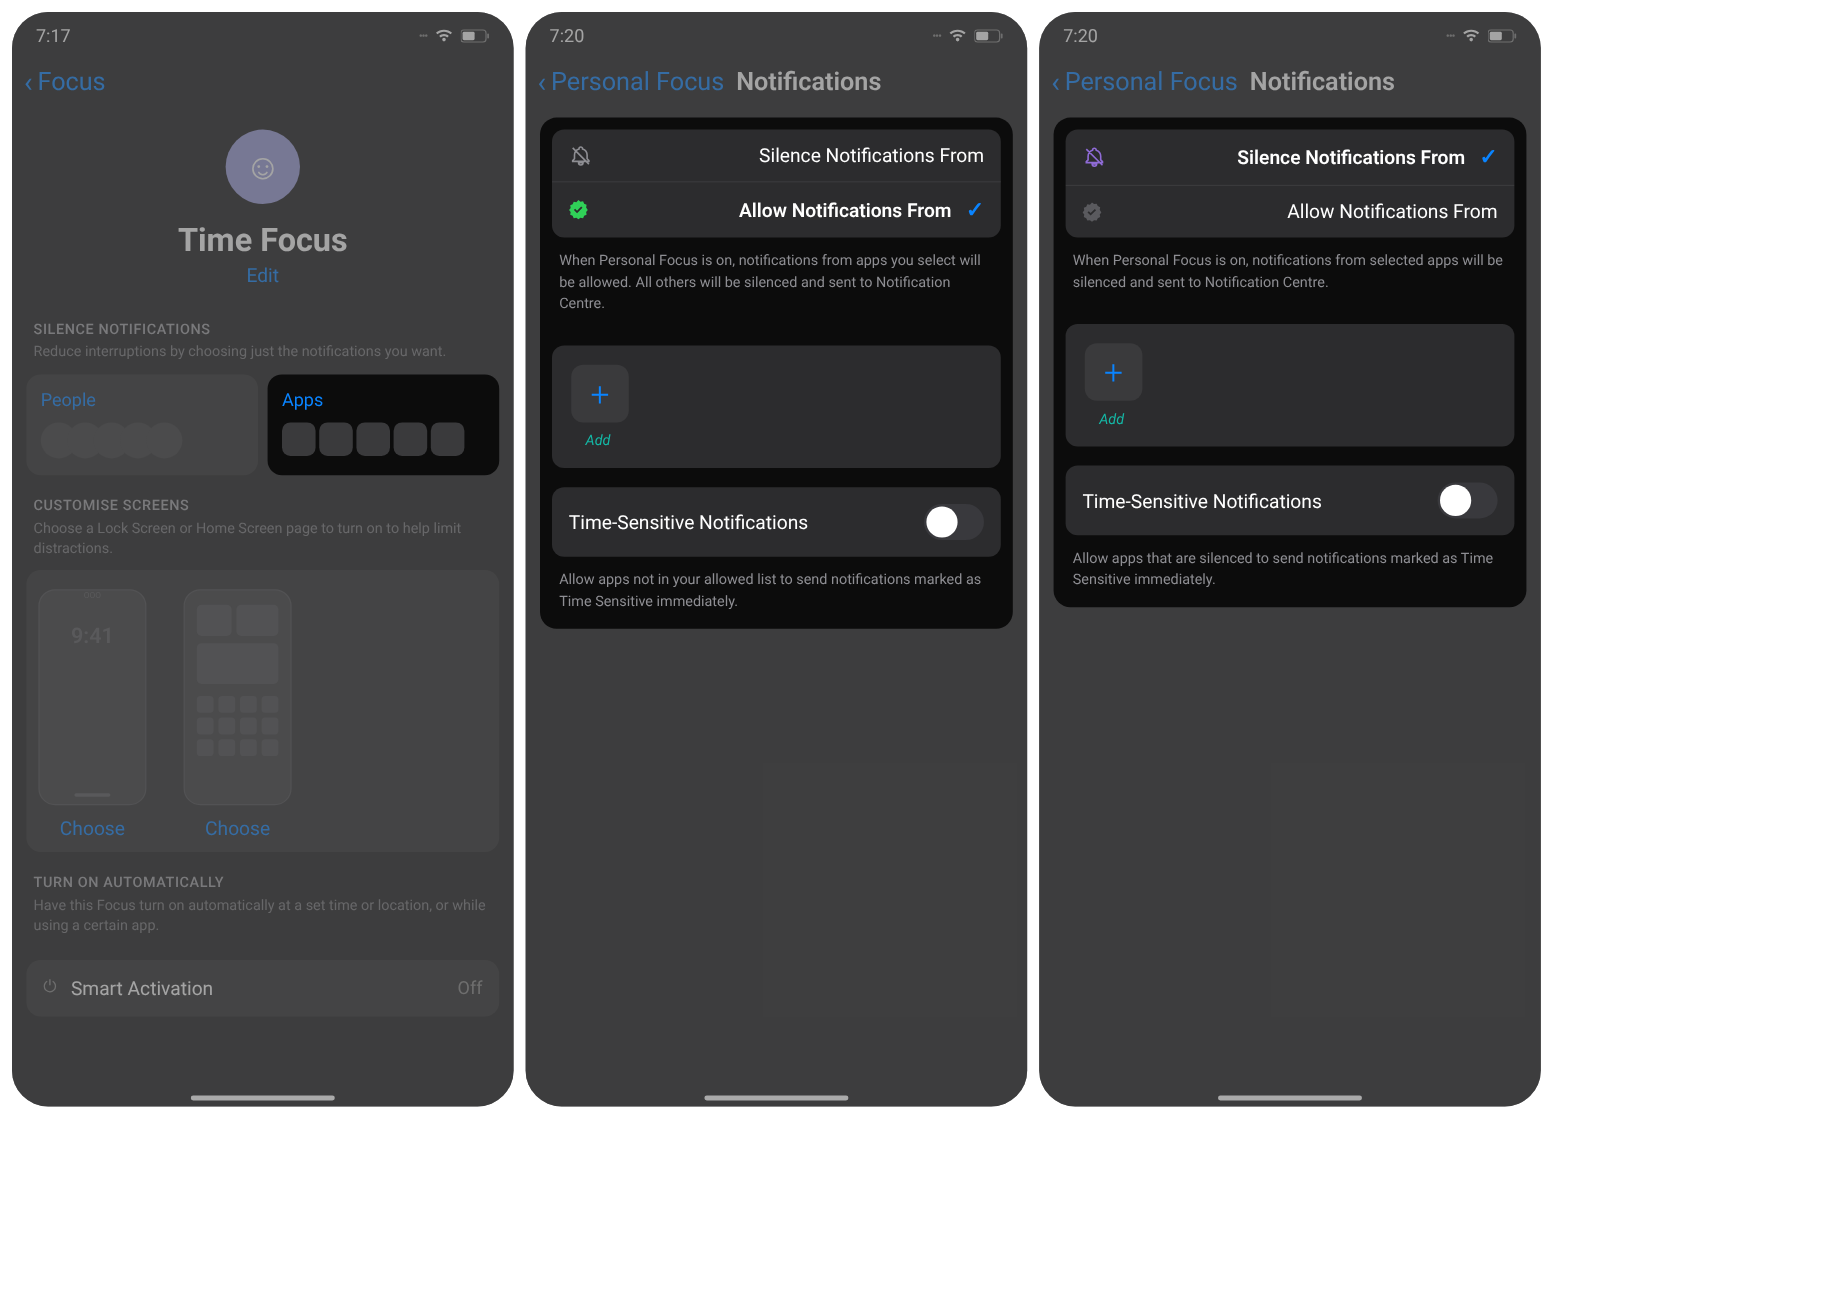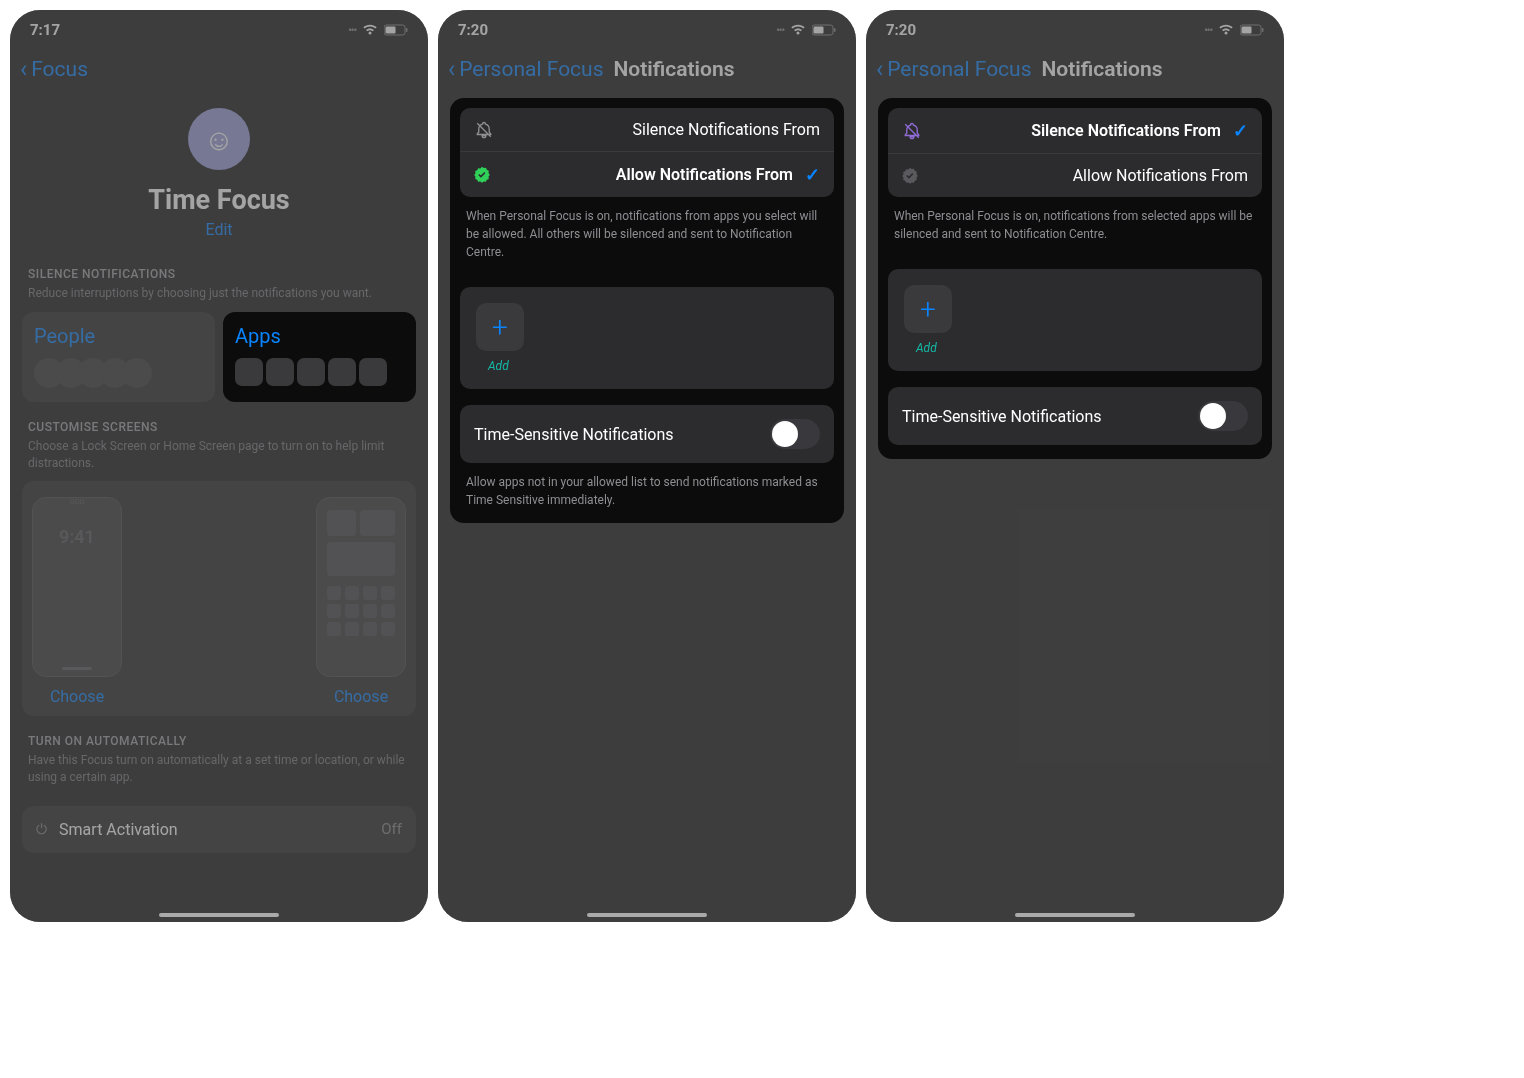--- a/index.html
+++ b/index.html
@@ -31,21 +31,21 @@
     z-index: 5;
   }
   .status-bar {
     height: 40px;
     display: flex;
     justify-content: space-between;
     align-items: center;
     padding: 0 20px;
     color: #fff;
     font-size: 15px;
-    font-weight: 700;
+    font-weight: 400;
   }
   .status-right { display: flex; gap: 6px; align-items: center; }
   .dots { font-size: 10px; color: #888; letter-spacing: -1px; }
   .wifi-icon, .battery-icon { display: inline-block; }
   .wifi-icon svg, .battery-icon svg { display: block; }
   .nav-bar {
     height: 38px;
     display: flex;
     align-items: center;
     padding: 0 10px;
@@ -76,39 +76,39 @@
     flex: 1;
     background: #2c2c2e;
     border-radius: 12px;
     padding: 12px 12px 14px;
   }
   .silence-card.highlight {
     background: #0c0c0c;
     position: relative;
     z-index: 10;
   }
-  .silence-card-title { color: #0a84ff; font-size: 20px; margin-bottom: 10px; }
+  .silence-card-title { color: #0a84ff; font-size: 15px; margin-bottom: 10px; }
   .avatar-row { display: flex; gap: -4px; }
   .avatar-placeholder {
     width: 30px; height: 30px; border-radius: 50%;
     background: #3a3a3c; margin-right: -8px;
   }
   .app-row { display: flex; gap: 3px; }
   .app-placeholder {
     width: 28px; height: 28px; border-radius: 7px;
     background: #3a3a3c;
   }
   
   .screens-card {
     background: #2c2c2e;
     border-radius: 12px;
     padding: 16px 10px 10px;
     display: flex;
-    gap: 4px;
-    justify-content: space-between;
+    gap: 31px;
+    justify-content: flex-start;
   }
   .screen-option { text-align: center; }
   .screen-mock {
     width: 90px; height: 180px;
     border: 1.5px solid #4a4a4e;
     border-radius: 14px;
     background: #3a3a3c;
     margin: 0 auto 10px;
     position: relative;
     overflow: hidden;
@@ -443,16 +443,17 @@
           <span class="add-plus">+</span>
         </div>
         <div class="add-label">Add</div>
       </div>
       <div class="ts-card">
         <span class="ts-label">Time-Sensitive Notifications</span>
         <div class="toggle">
           <div class="toggle-knob"></div>
         </div>
       </div>
+      <div class="ts-desc">Allow apps that are silenced to send notifications marked as Time Sensitive immediately.</div>
     </div>
   </div>
   <div class="home-indicator"></div>
 </div>
 
 </body></html>

